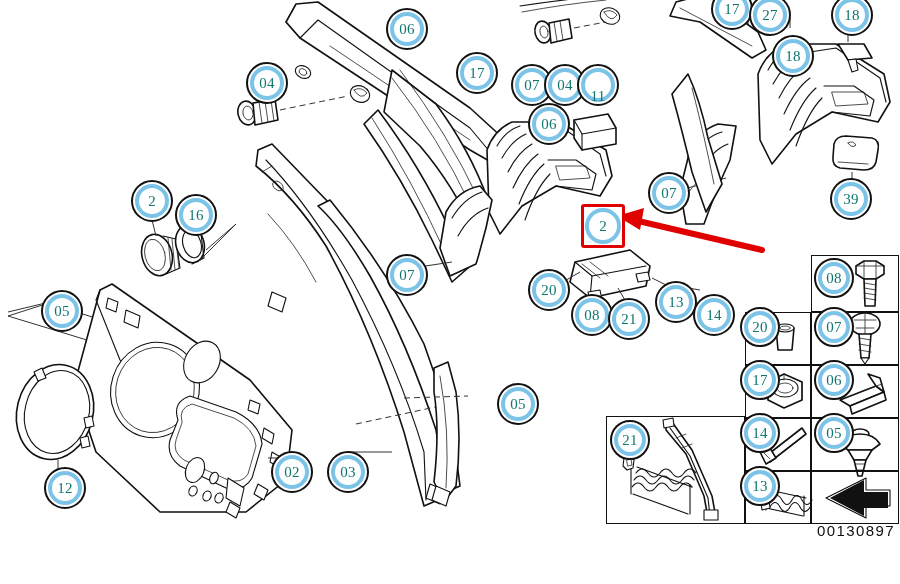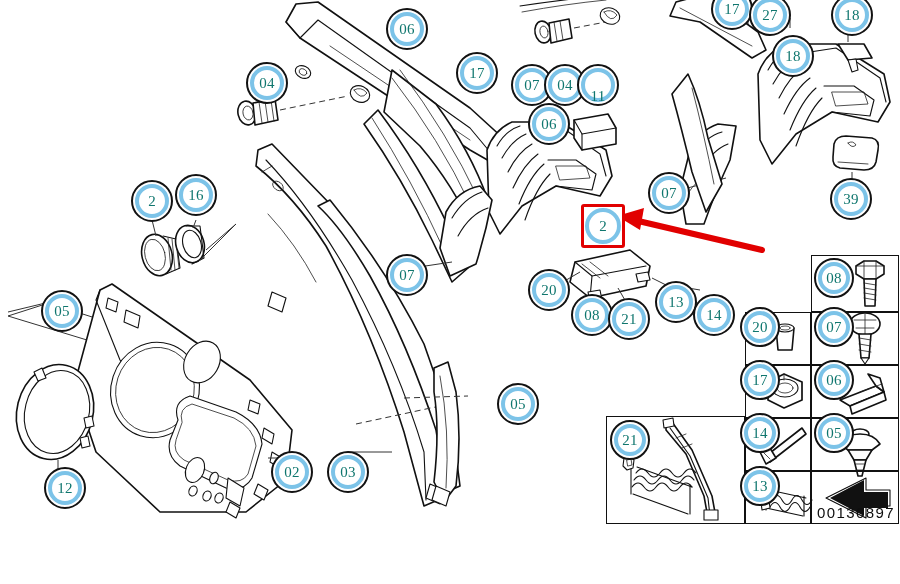--- a/index.html
+++ b/index.html
@@ -484,21 +484,21 @@
     </div>
   <div class="callout" style="left:648px;top:172px;">
       <span class="num">07</span>
     </div>
   <div class="callout flag" style="left:581px;top:204px;">
       <span class="num">2</span>
     </div>
   <div class="callout" style="left:131px;top:180px;">
       <span class="num">2</span>
     </div>
-  <div class="callout" style="left:175px;top:174px;">
+  <div class="callout" style="left:175px;top:194px;">
       <span class="num">16</span>
     </div>
   <div class="callout" style="left:386px;top:254px;">
       <span class="num">07</span>
     </div>
   <div class="callout" style="left:41px;top:290px;">
       <span class="num">05</span>
     </div>
   <div class="callout" style="left:528px;top:269px;">
       <span class="num">20</span>
@@ -521,15 +521,15 @@
   <div class="callout" style="left:44px;top:467px;">
       <span class="num">12</span>
     </div>
   <div class="callout" style="left:271px;top:451px;">
       <span class="num">02</span>
     </div>
   <div class="callout" style="left:327px;top:451px;">
       <span class="num">03</span>
     </div>
 
-  <div class="drawing-no" style="left:817px;top:504px;">00130897</div>
+  <div class="drawing-no" style="left:817px;top:522px;">00130897</div>
 
 </div>
 
 </body></html>

